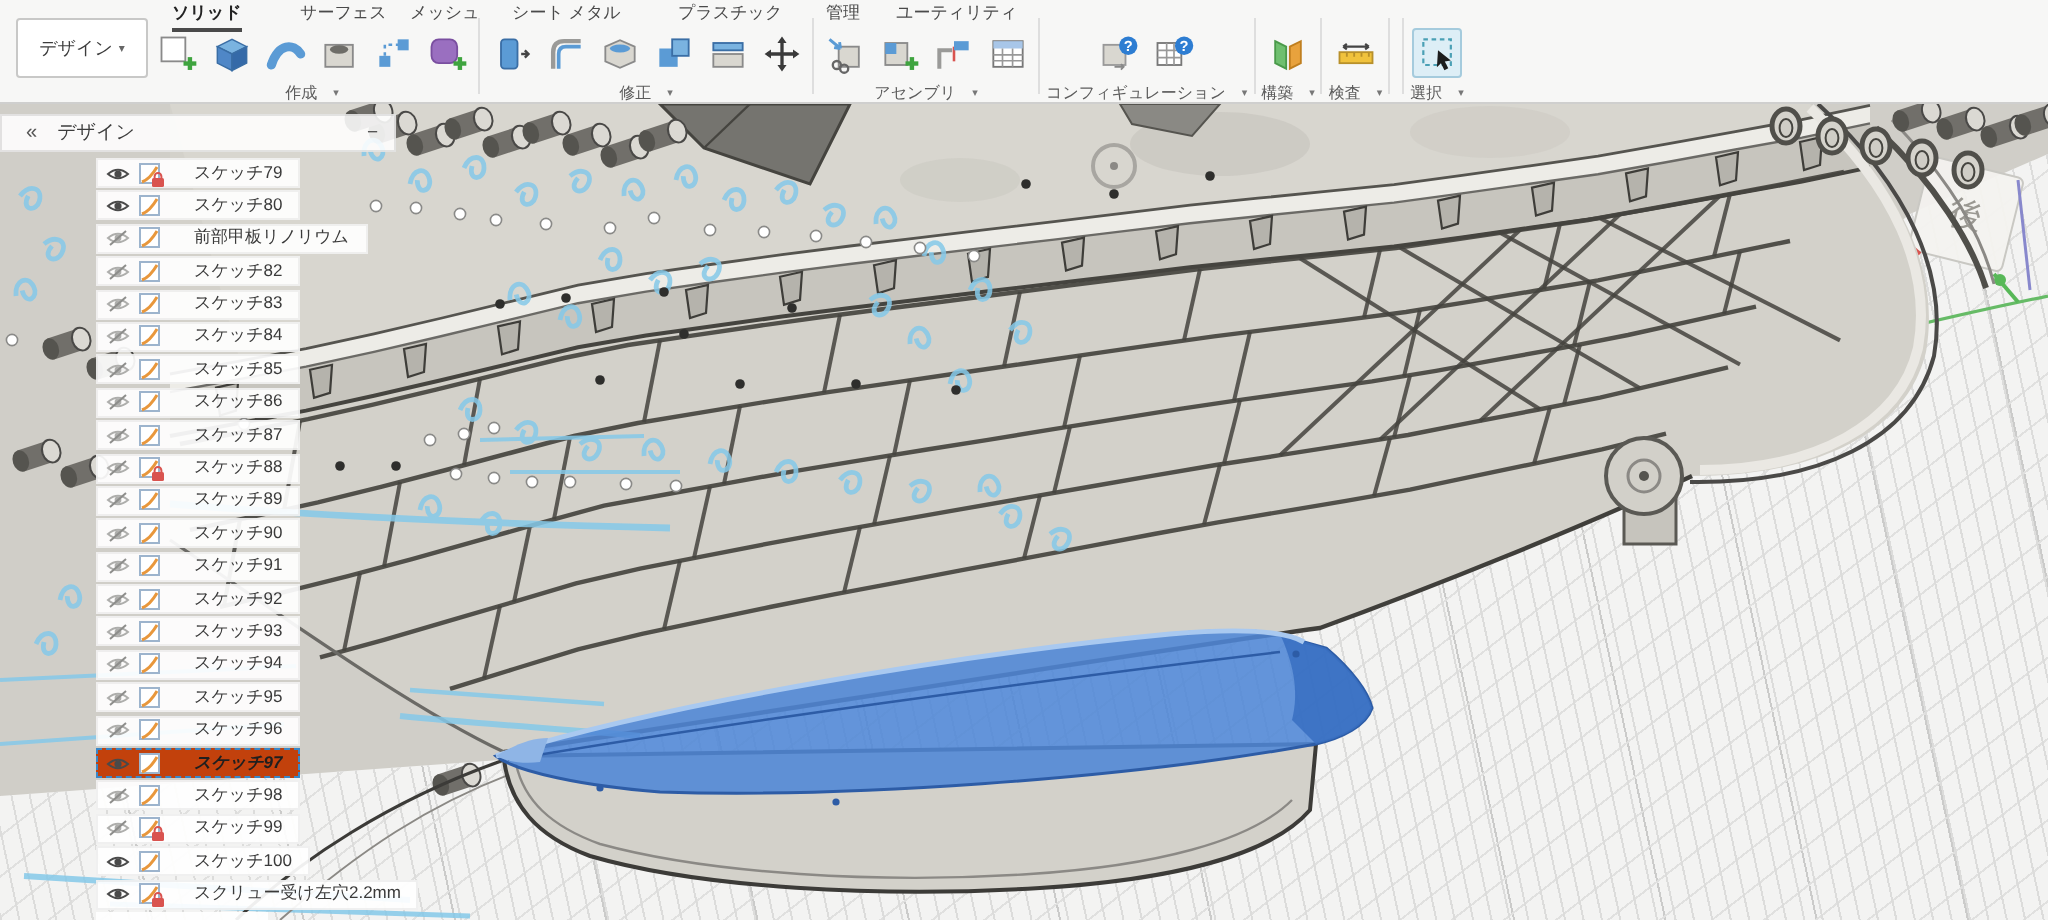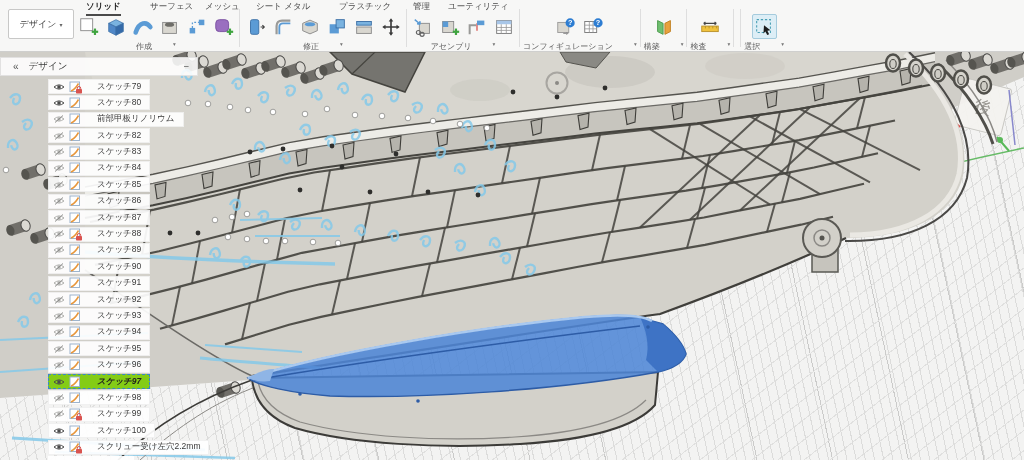--- a/index.html
+++ b/index.html
@@ -14,21 +14,21 @@
   .tabbar { position:absolute; top:0; left:0; height:13px; width:100%; }
   .tab { position:absolute; top:1px; font-size:8.5px; color:#4a4a4a; white-space:nowrap; padding-bottom:1px; }
   .tab.active { color:#222; border-bottom:2px solid #4a4a4a; font-weight:bold; }
   .ribbon { position:absolute; left:76px; top:0; display:flex; align-items:flex-start; }
   .tsep { width:1px; background:#dedede; height:38px; margin:9px 3px 0 3px; }
   .tgroup { display:flex; flex-direction:column; align-items:center; padding-top:13px; }
   .ticons { display:flex; gap:2px; height:27px; align-items:center; }
   .ticon { width:25px; height:25px; display:flex; align-items:center; justify-content:center; border-radius:2px; }
   .ticon svg { width:22px; height:22px; }
   .ticon.active-tool { background:#ddeef6; border:1px solid #a5cbdd; }
-  .glabel { height:11px; font-size:8px; color:#5c5c5c; display:flex; gap:21px; align-items:flex-start; margin-top:1px; white-space:nowrap; }
+  .glabel { height:11px; font-size:8px; color:#5c5c5c; display:flex; gap:8px; align-items:center; margin-top:1px; white-space:nowrap; }
   .glabel .caret { font-size:5.5px; color:#777; }
 
   
   .viewport { position:absolute; top:52px; left:0; width:1024px; height:408px; background:#d0cec8; }
   .groundgrid { position:absolute; inset:0; background-color:#f3f3f2;
     background-image:
       repeating-linear-gradient(78deg, #dcdcdb 0 1px, transparent 1px 9px),
       repeating-linear-gradient(142deg, #e0e0df 0 1px, transparent 1px 16px),
       repeating-linear-gradient(78deg, #cbcbca 0 1px, transparent 1px 74px);
     clip-path: polygon(0px 408px, 0px 346px, 250px 328px, 520px 268px, 700px 212px, 850px 138px, 955px 55px, 1024px 25px, 1024px 408px);
@@ -37,21 +37,21 @@
 
   
   .browser { position:absolute; top:0; left:0; width:210px; height:408px; z-index:20; }
   .bheader { position:absolute; left:0; top:5px; width:198px; height:19px; background:rgba(255,255,255,0.88);
     border:1px solid rgba(180,180,180,0.35); display:flex; align-items:center; font-size:9.5px; color:#3c3c3c; }
   .bheader .collapse { margin:0 10px 0 12px; color:#555; font-size:10px; cursor:default; }
   .bheader .minimize { margin-left:auto; margin-right:8px; color:#555; cursor:default; }
   #browser-rows { position:absolute; left:48px; top:27px; }
   .brow { display:flex; align-items:center; height:15px; margin-bottom:1.4px; background:rgba(255,255,255,0.92);
     padding:0 8px 0 4px; width:max-content; border:1px solid rgba(200,200,200,0.25); }
-  .brow.selected { background:#84cc16; border:1px dashed #3a87c8; }
+  .brow.selected { background:#c2410c; border:1px dashed #3a87c8; }
   .brow .lbl { font-size:8.5px; color:#3a3a3a; margin-left:16px; white-space:nowrap; }
   .brow.selected .lbl { font-style:italic; font-weight:bold; color:#1f1f1f; }
   .brow .eye { width:12px; height:12px; display:flex; }
   .brow .sico { width:12px; height:12px; margin-left:4px; display:flex; position:relative; }
   .partialrow { position:absolute; left:48px; top:404px; width:86px; height:6px; background:rgba(255,255,255,0.92); }
 </style>
 </head>
 <body>
 
 <div class="toolbar">

